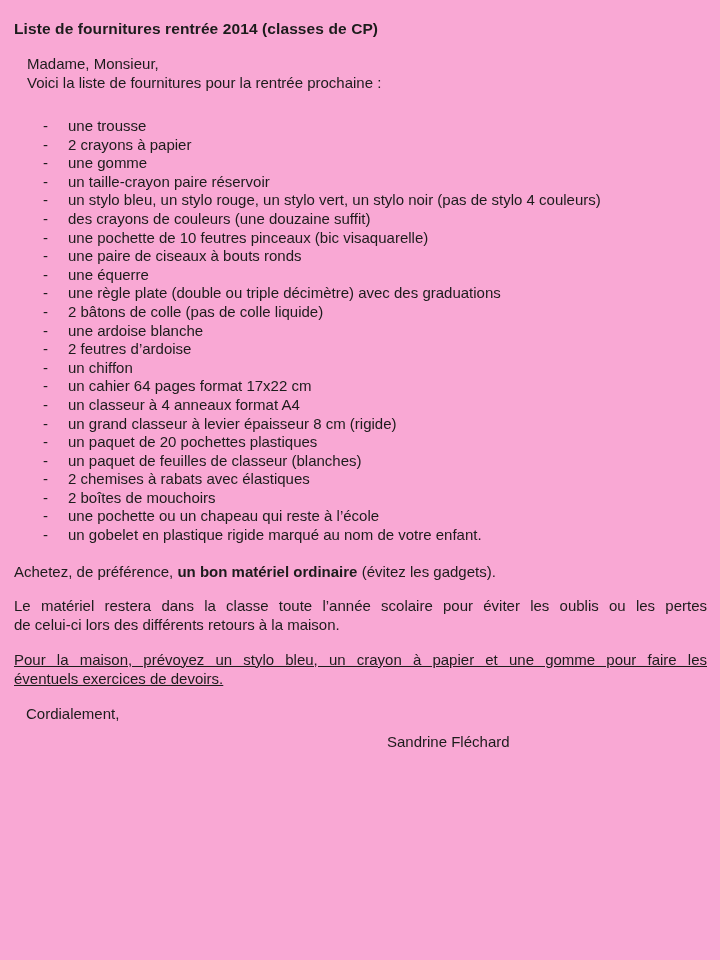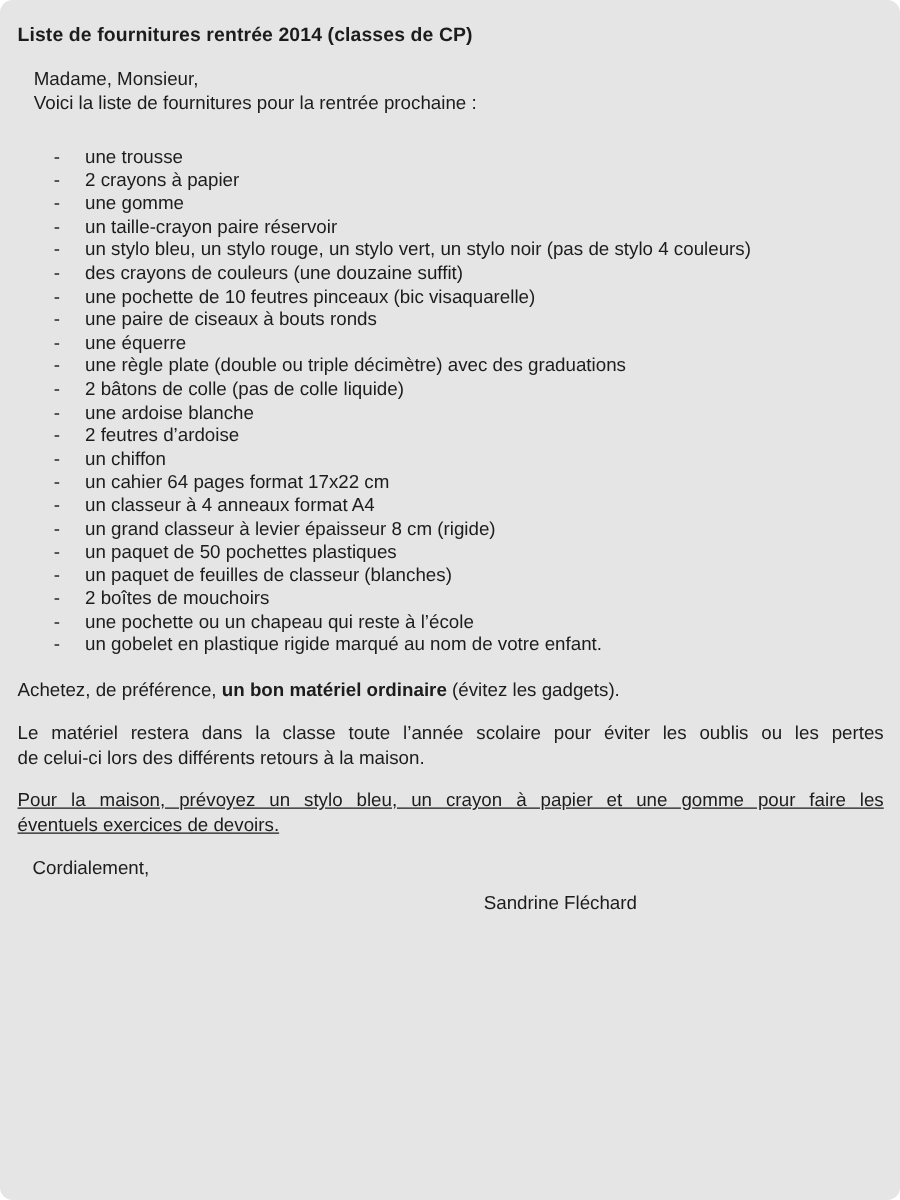--- a/index.html
+++ b/index.html
@@ -4,26 +4,25 @@
 <style>
   html, body {
     margin: 0;
     padding: 0;
     background: #ffffff;
   }
   .page {
     position: relative;
     width: 720px;
     height: 960px;
-    background: #e5e5e5;
+    background: #f9a8d4;
     overflow: hidden;
     font-family: "Liberation Sans", "DejaVu Sans", sans-serif;
     color: #1c1c1c;
     font-size: 15px;
-    border-radius: 10px;
     -webkit-font-smoothing: antialiased;
   }
   .doc-title {
     margin: 20px 0 0 14px;
     font-weight: 700;
     font-size: 15.5px;
     line-height: 18px;
     letter-spacing: 0.1px;
   }
   .salutation {
@@ -130,24 +129,27 @@
       <div class="supply-item">
       <span class="dash">-</span><span class="item-text">un cahier 64 pages format 17x22 cm</span>
     </div>
       <div class="supply-item">
       <span class="dash">-</span><span class="item-text">un classeur à 4 anneaux format A4</span>
     </div>
       <div class="supply-item">
       <span class="dash">-</span><span class="item-text">un grand classeur à levier épaisseur 8 cm (rigide)</span>
     </div>
       <div class="supply-item">
-      <span class="dash">-</span><span class="item-text">un paquet de 50 pochettes plastiques</span>
+      <span class="dash">-</span><span class="item-text">un paquet de 20 pochettes plastiques</span>
     </div>
       <div class="supply-item">
       <span class="dash">-</span><span class="item-text">un paquet de feuilles de classeur (blanches)</span>
+    </div>
+      <div class="supply-item">
+      <span class="dash">-</span><span class="item-text">2 chemises à rabats avec élastiques</span>
     </div>
       <div class="supply-item">
       <span class="dash">-</span><span class="item-text">2 boîtes de mouchoirs</span>
     </div>
       <div class="supply-item">
       <span class="dash">-</span><span class="item-text">une pochette ou un chapeau qui reste à l’école</span>
     </div>
       <div class="supply-item">
       <span class="dash">-</span><span class="item-text">un gobelet en plastique rigide marqué au nom de votre enfant.</span>
     </div>

